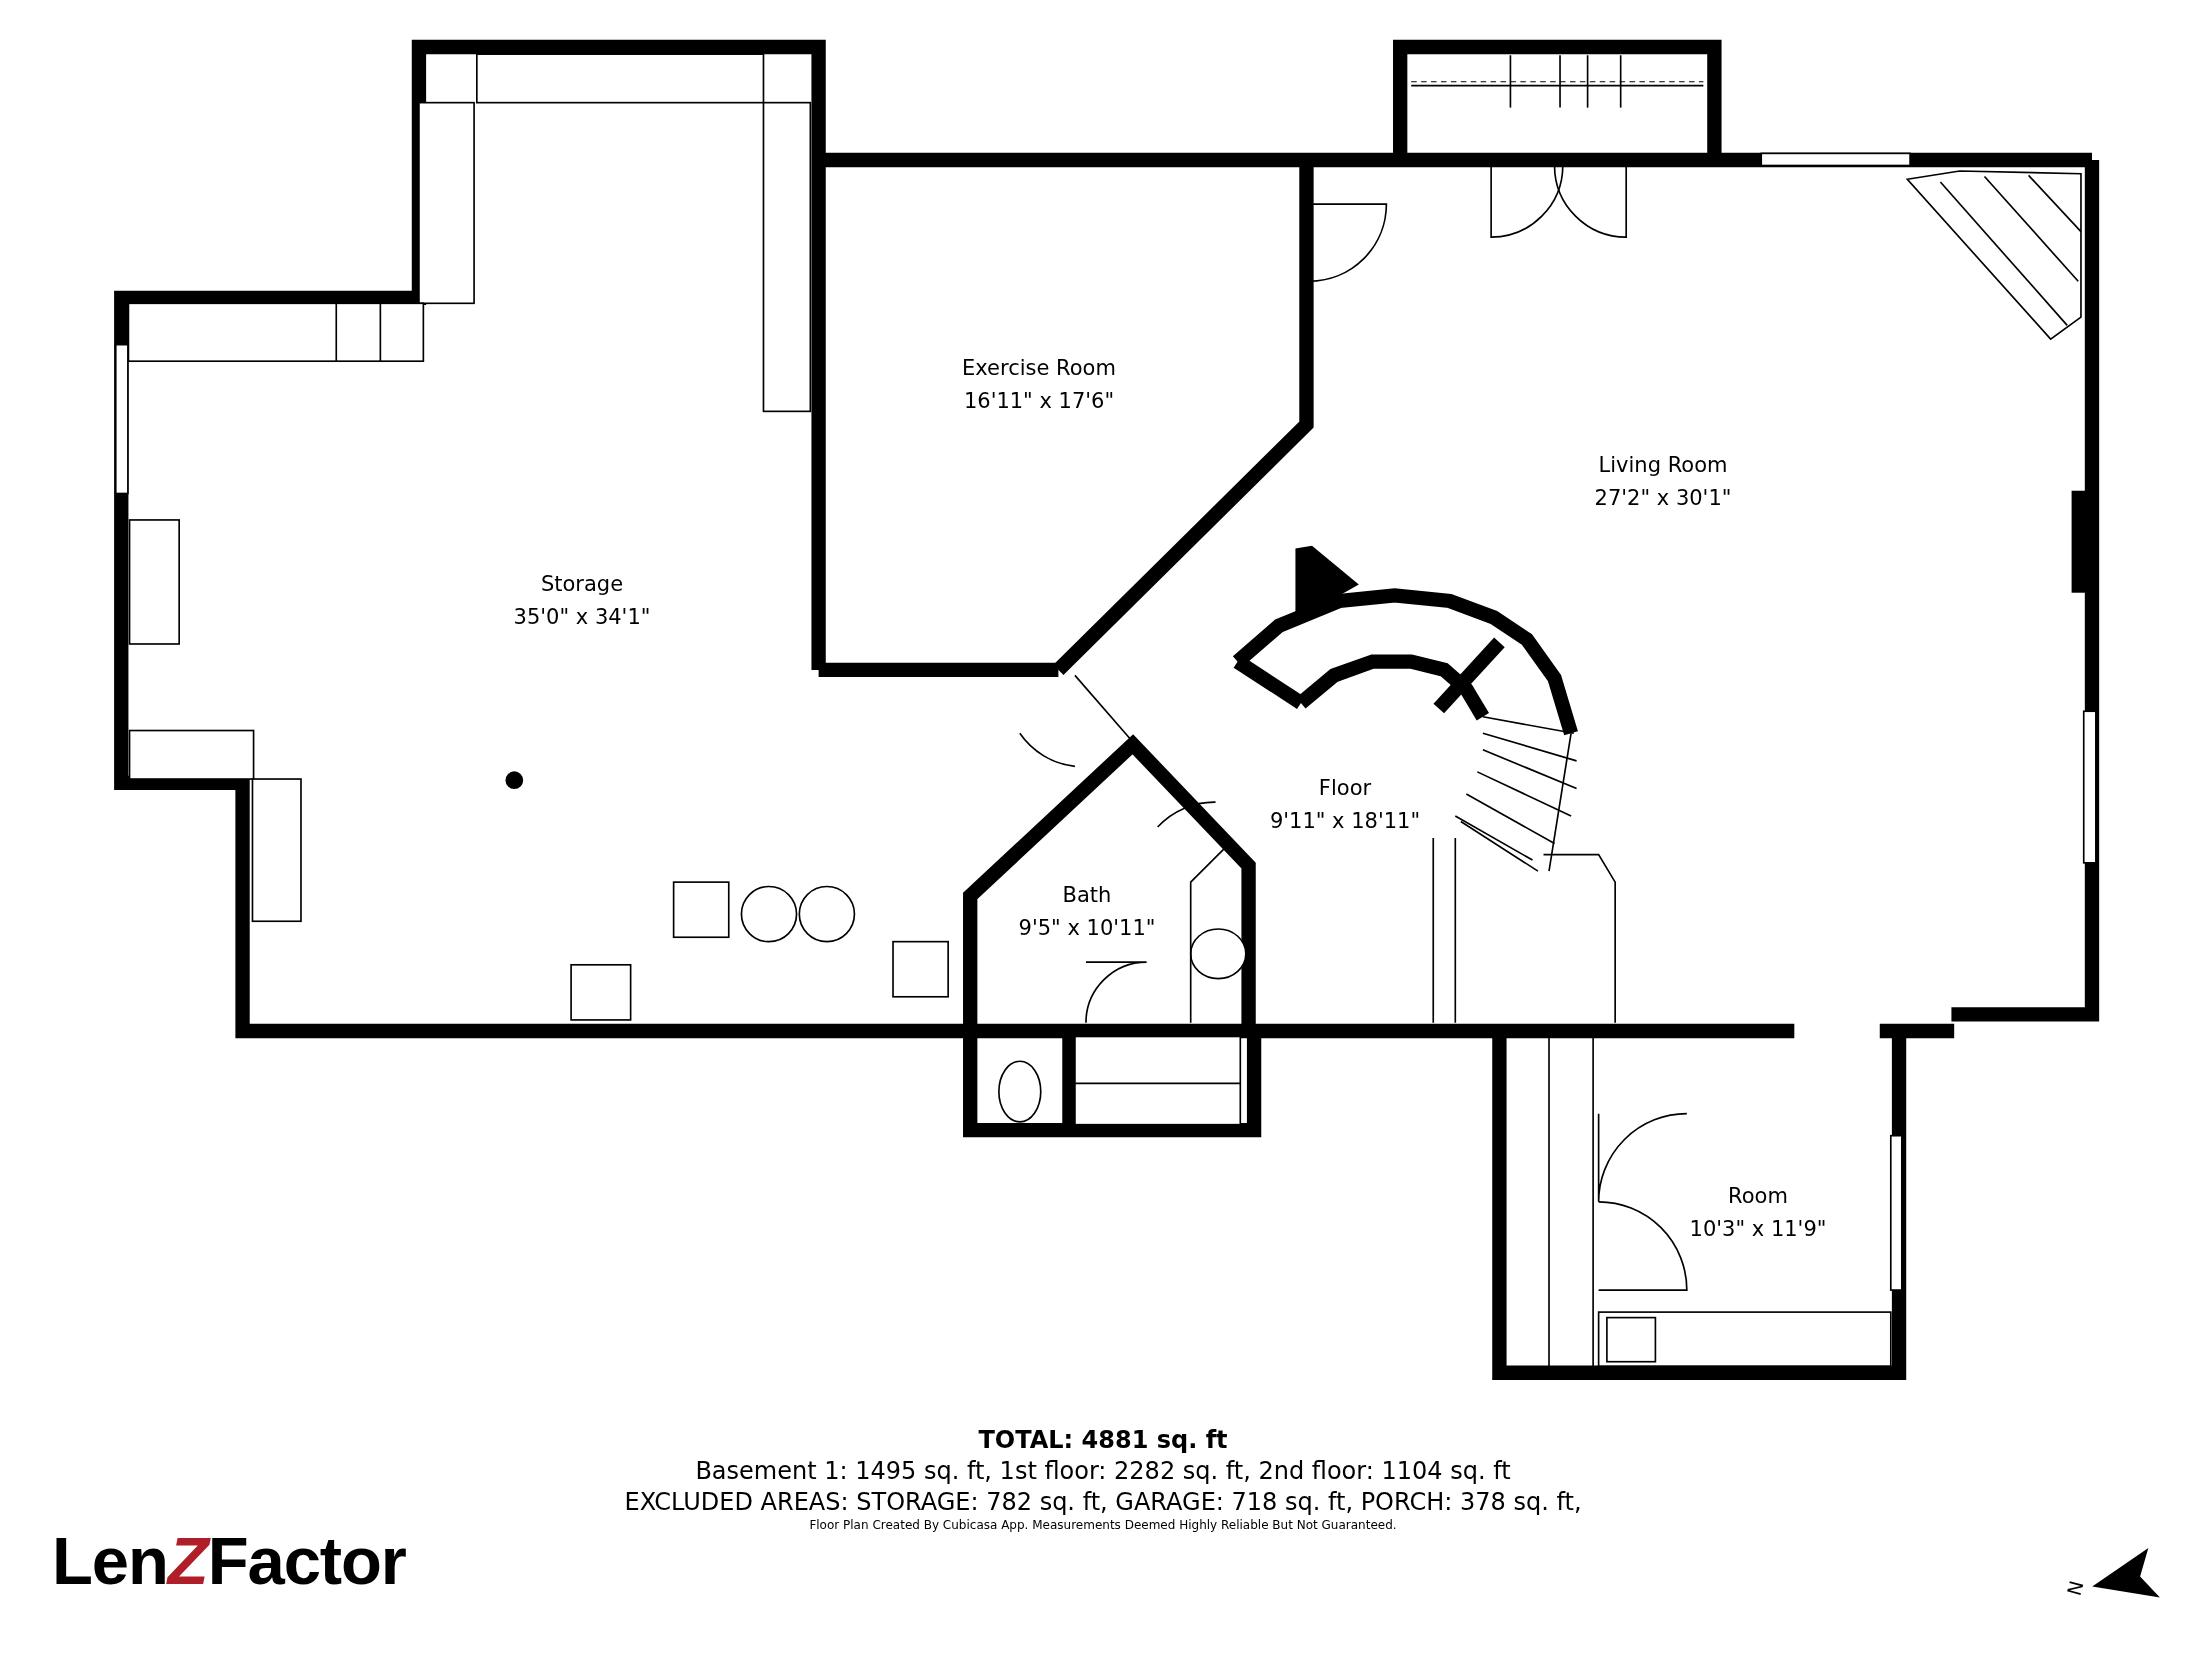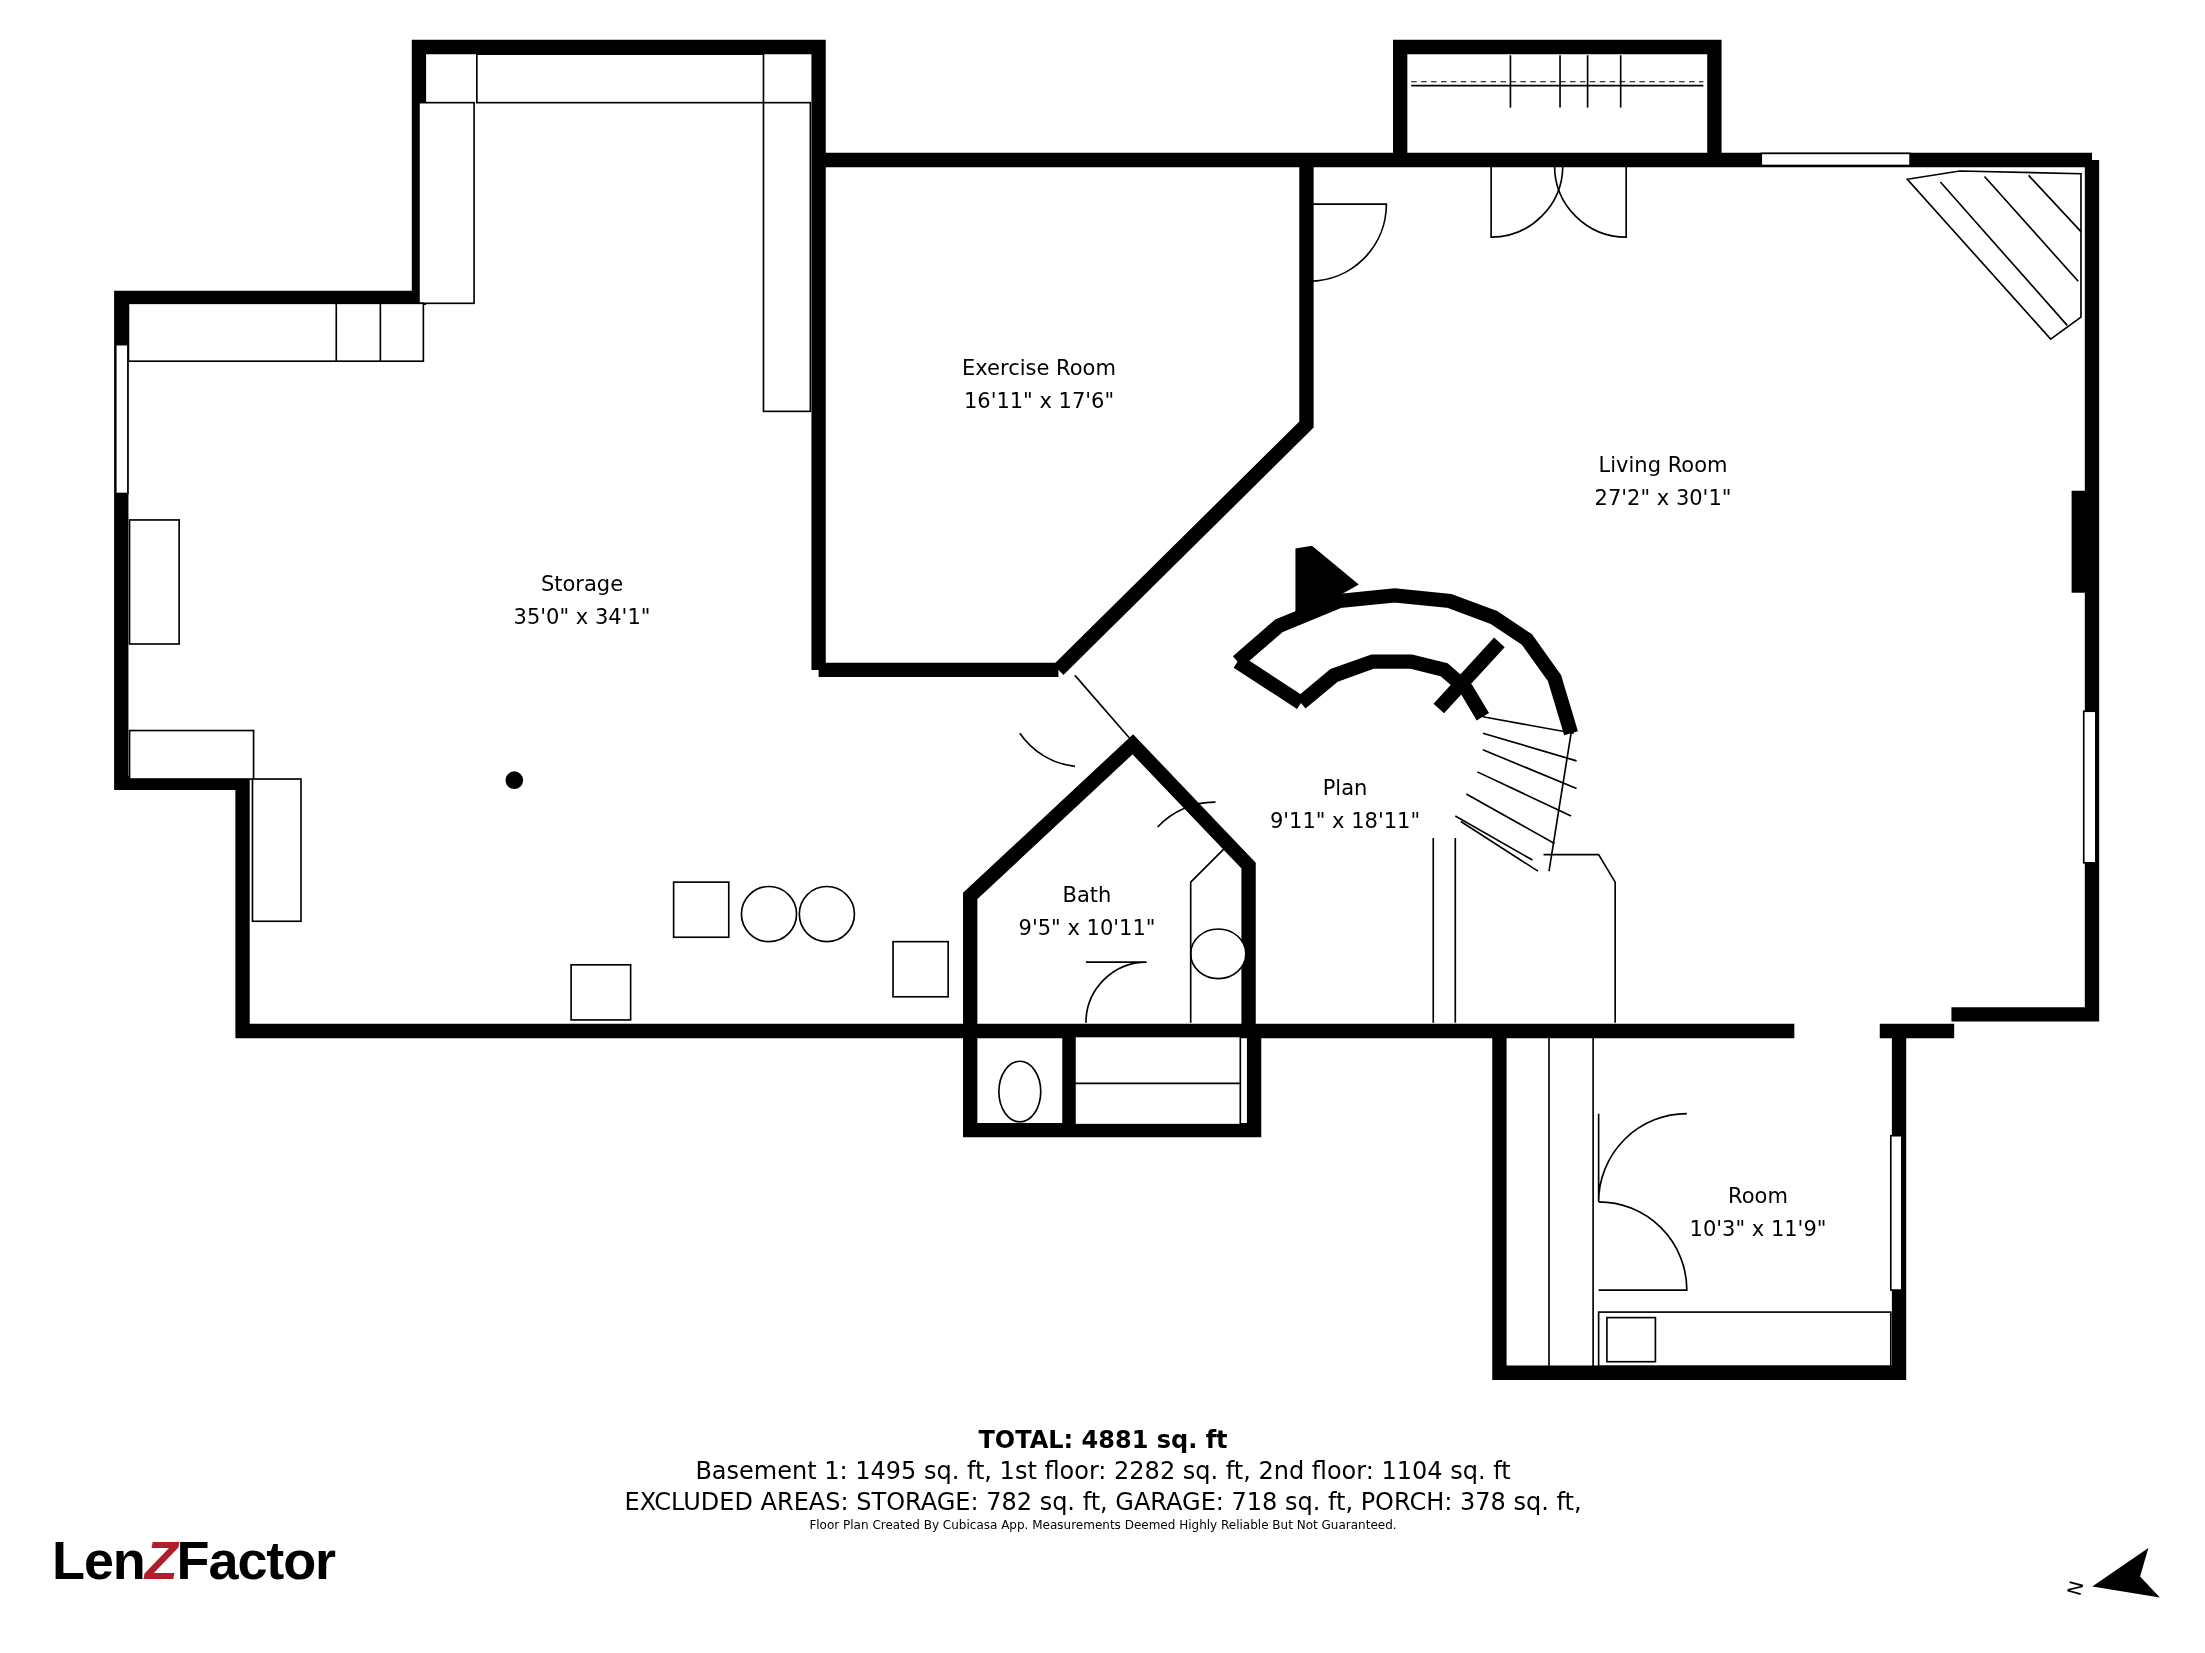--- a/index.html
+++ b/index.html
@@ -9,21 +9,21 @@
   .thin { fill: none; stroke: #000; stroke-width: 3; }
   .fix { fill: #fff; stroke: #000; stroke-width: 3; }
   .solid { fill: #000; stroke: none; }
   .win { fill: #fff; stroke: #000; stroke-width: 3; }
   .dash { fill: none; stroke: #000; stroke-width: 2; stroke-dasharray: 10 8; }
   .room-label { position: absolute; text-align: center; font-size: 21px; line-height: 33px; transform: translateX(-50%); white-space: nowrap; }
   .footer { position: absolute; left: 1103px; top: 1425px; transform: translateX(-50%); text-align: center; white-space: nowrap; }
   .footer .total { font-weight: bold; font-size: 24px; line-height: 31px; }
   .footer .line { font-size: 24px; line-height: 31px; }
   .footer .disclaimer { font-size: 12px; }
-  .logo { position: absolute; left: 52px; top: 1522px; font-family: "Liberation Sans", sans-serif; font-weight: bold; font-size: 54px; letter-spacing: -1.1px; line-height: 77px; }
+  .logo { position: absolute; left: 52px; top: 1522px; font-family: "Liberation Sans", sans-serif; font-weight: bold; font-size: 67px; letter-spacing: -1.1px; line-height: 77px; }
   .logo .z { color: #b01e2a; font-style: italic; }
   .compass { position: absolute; left: 2062px; top: 1538px; width: 121px; height: 77px; }
   .compass .n { position: absolute; left: 5.5px; top: 39px; font-size: 19px; transform: rotate(-75deg); }
 </style>
 </head>
 <body>
 
 <svg id="plan" viewBox="0 0 4000 3000" xmlns="http://www.w3.org/2000/svg">
 
   <g>
@@ -136,21 +136,21 @@
 </div>
 <div class="room-label" style="left:1039px;top:352px;">
   <div>Exercise Room</div>
   <div>16'11" x 17'6"</div>
 </div>
 <div class="room-label" style="left:1663px;top:449px;">
   <div>Living Room</div>
   <div>27'2" x 30'1"</div>
 </div>
 <div class="room-label" style="left:1345px;top:772px;">
-  <div>Plan</div>
+  <div>Floor</div>
   <div>9'11" x 18'11"</div>
 </div>
 <div class="room-label" style="left:1087px;top:879px;">
   <div>Bath</div>
   <div>9'5" x 10'11"</div>
 </div>
 <div class="room-label" style="left:1758px;top:1180px;">
   <div>Room</div>
   <div>10'3" x 11'9"</div>
 </div>

